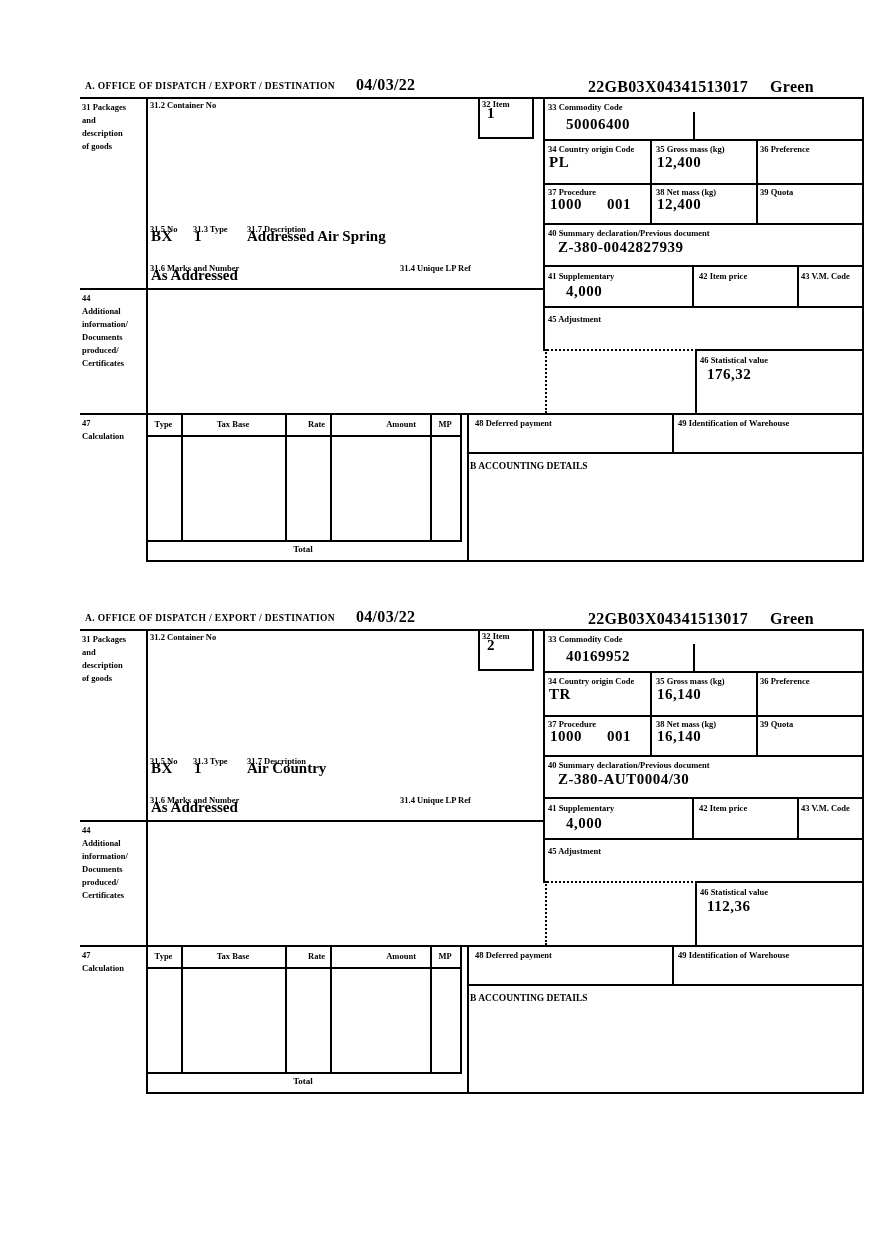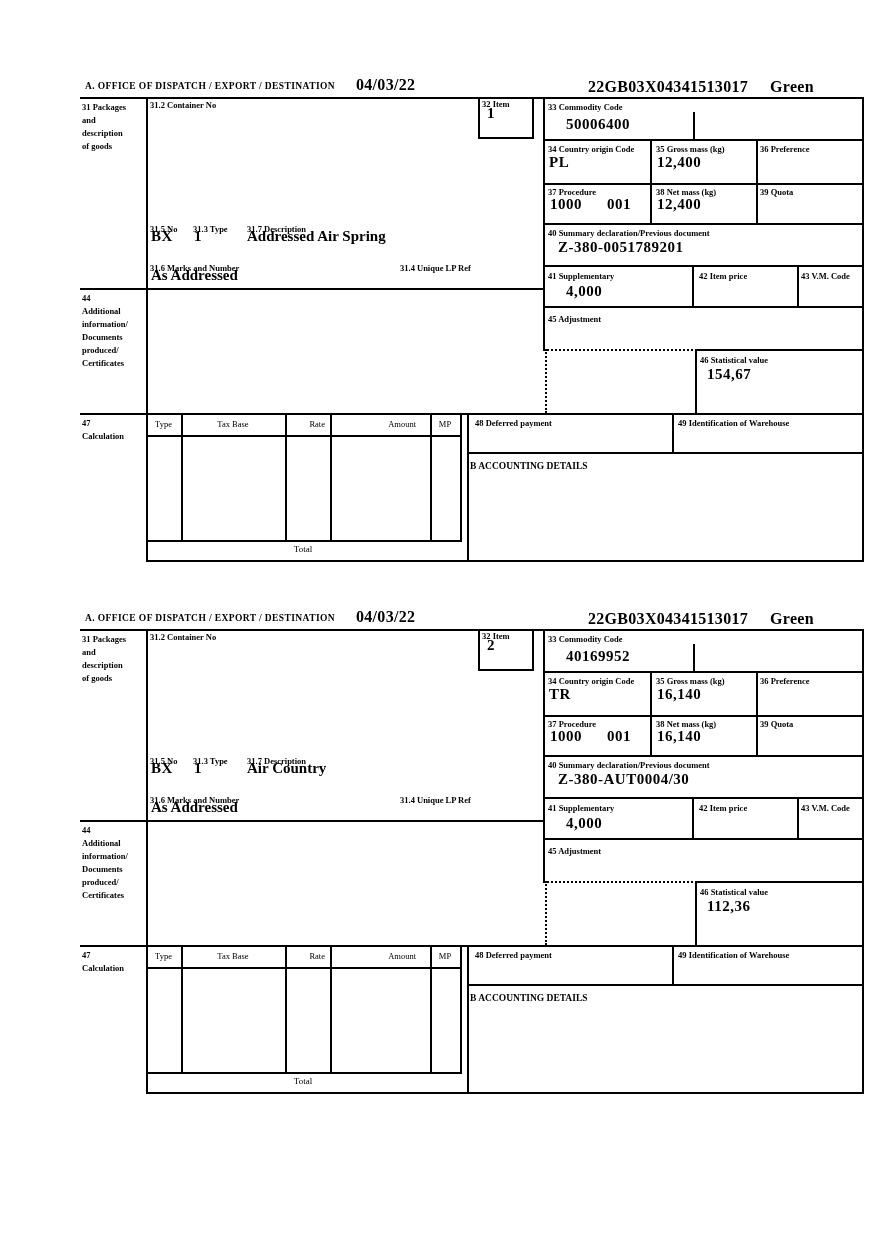--- a/index.html
+++ b/index.html
@@ -9,21 +9,21 @@
   .lbl{position:absolute;font-size:8.5px;font-weight:bold;line-height:10px;white-space:pre-line;}
   .lbl-multi{line-height:13px;}
   .val{position:absolute;font-size:15px;font-weight:bold;white-space:pre;letter-spacing:0.5px;}
   .val-txt{letter-spacing:0;}
   .hdr-a{position:absolute;font-size:9.5px;font-weight:bold;letter-spacing:0.4px;}
   .hdr-big{position:absolute;font-size:16px;font-weight:bold;letter-spacing:0.3px;}
   .hl{position:absolute;height:2px;background:#000;}
   .vl{position:absolute;width:2px;background:#000;}
   .dh{position:absolute;height:0;border-top:2px dotted #000;}
   .dv{position:absolute;width:0;border-left:2px dotted #000;}
-  .th{position:absolute;font-size:8.5px;font-weight:normal;}
+  .th{position:absolute;font-size:8.5px;font-weight:bold;}
 </style>
 </head>
 <body>
 
   <div class="block" style="top: 78px;">
 
     <div class="hdr-a" style="left:85px;top:3px;">A.  OFFICE OF DISPATCH / EXPORT / DESTINATION</div>
     <div class="hdr-big" style="left:356px;top:-2px;">04/03/22</div>
     <div class="hdr-big" style="left:588px;top:0px;"><span>22GB03X04341513017</span><span style="display:inline-block;width:22px;"></span><span>Green</span></div>
 
@@ -98,28 +98,28 @@
     <div class="val" style="left:657px;top:76px;">12,400</div>
     <div class="lbl" style="left:760px;top:66px;">36 Preference</div>
     <div class="lbl" style="left:548px;top:109px;">37 Procedure</div>
     <div class="val" style="left:550px;top:118px;">1000</div>
     <div class="val" style="left:607px;top:118px;">001</div>
     <div class="lbl" style="left:656px;top:109px;">38 Net mass (kg)</div>
     <div class="val" style="left:657px;top:118px;">12,400</div>
     <div class="lbl" style="left:760px;top:109px;">39 Quota</div>
 
     <div class="lbl" style="left:548px;top:150px;">40 Summary declaration/Previous document</div>
-    <div class="val" style="left:558px;top:161px;">Z-380-0051789201</div>
+    <div class="val" style="left:558px;top:161px;">Z-380-0042827939</div>
     <div class="lbl" style="left:548px;top:193px;">41 Supplementary</div>
     <div class="val" style="left:566px;top:205px;">4,000</div>
     <div class="lbl" style="left:699px;top:193px;">42 Item price</div>
     <div class="lbl" style="left:801px;top:193px;">43 V.M. Code</div>
     <div class="lbl" style="left:548px;top:236px;">45 Adjustment</div>
     <div class="lbl" style="left:700px;top:277px;">46 Statistical value</div>
-    <div class="val" style="left:707px;top:288px;">154,67</div>
+    <div class="val" style="left:707px;top:288px;">176,32</div>
 
     <div class="th" style="left:146px;top:341px;width:35px;text-align:center;">Type</div>
     <div class="th" style="left:181px;top:341px;width:104px;text-align:center;">Tax Base</div>
     <div class="th" style="left:285px;top:341px;width:40px;text-align:right;">Rate</div>
     <div class="th" style="left:330px;top:341px;width:86px;text-align:right;">Amount</div>
     <div class="th" style="left:430px;top:341px;width:30px;text-align:center;">MP</div>
     <div class="th" style="left:146px;top:466px;width:314px;text-align:center;font-size:9px;">Total</div>
 
     <div class="lbl" style="left:475px;top:340px;">48 Deferred payment</div>
     <div class="lbl" style="left:678px;top:340px;">49 Identification of Warehouse</div>

